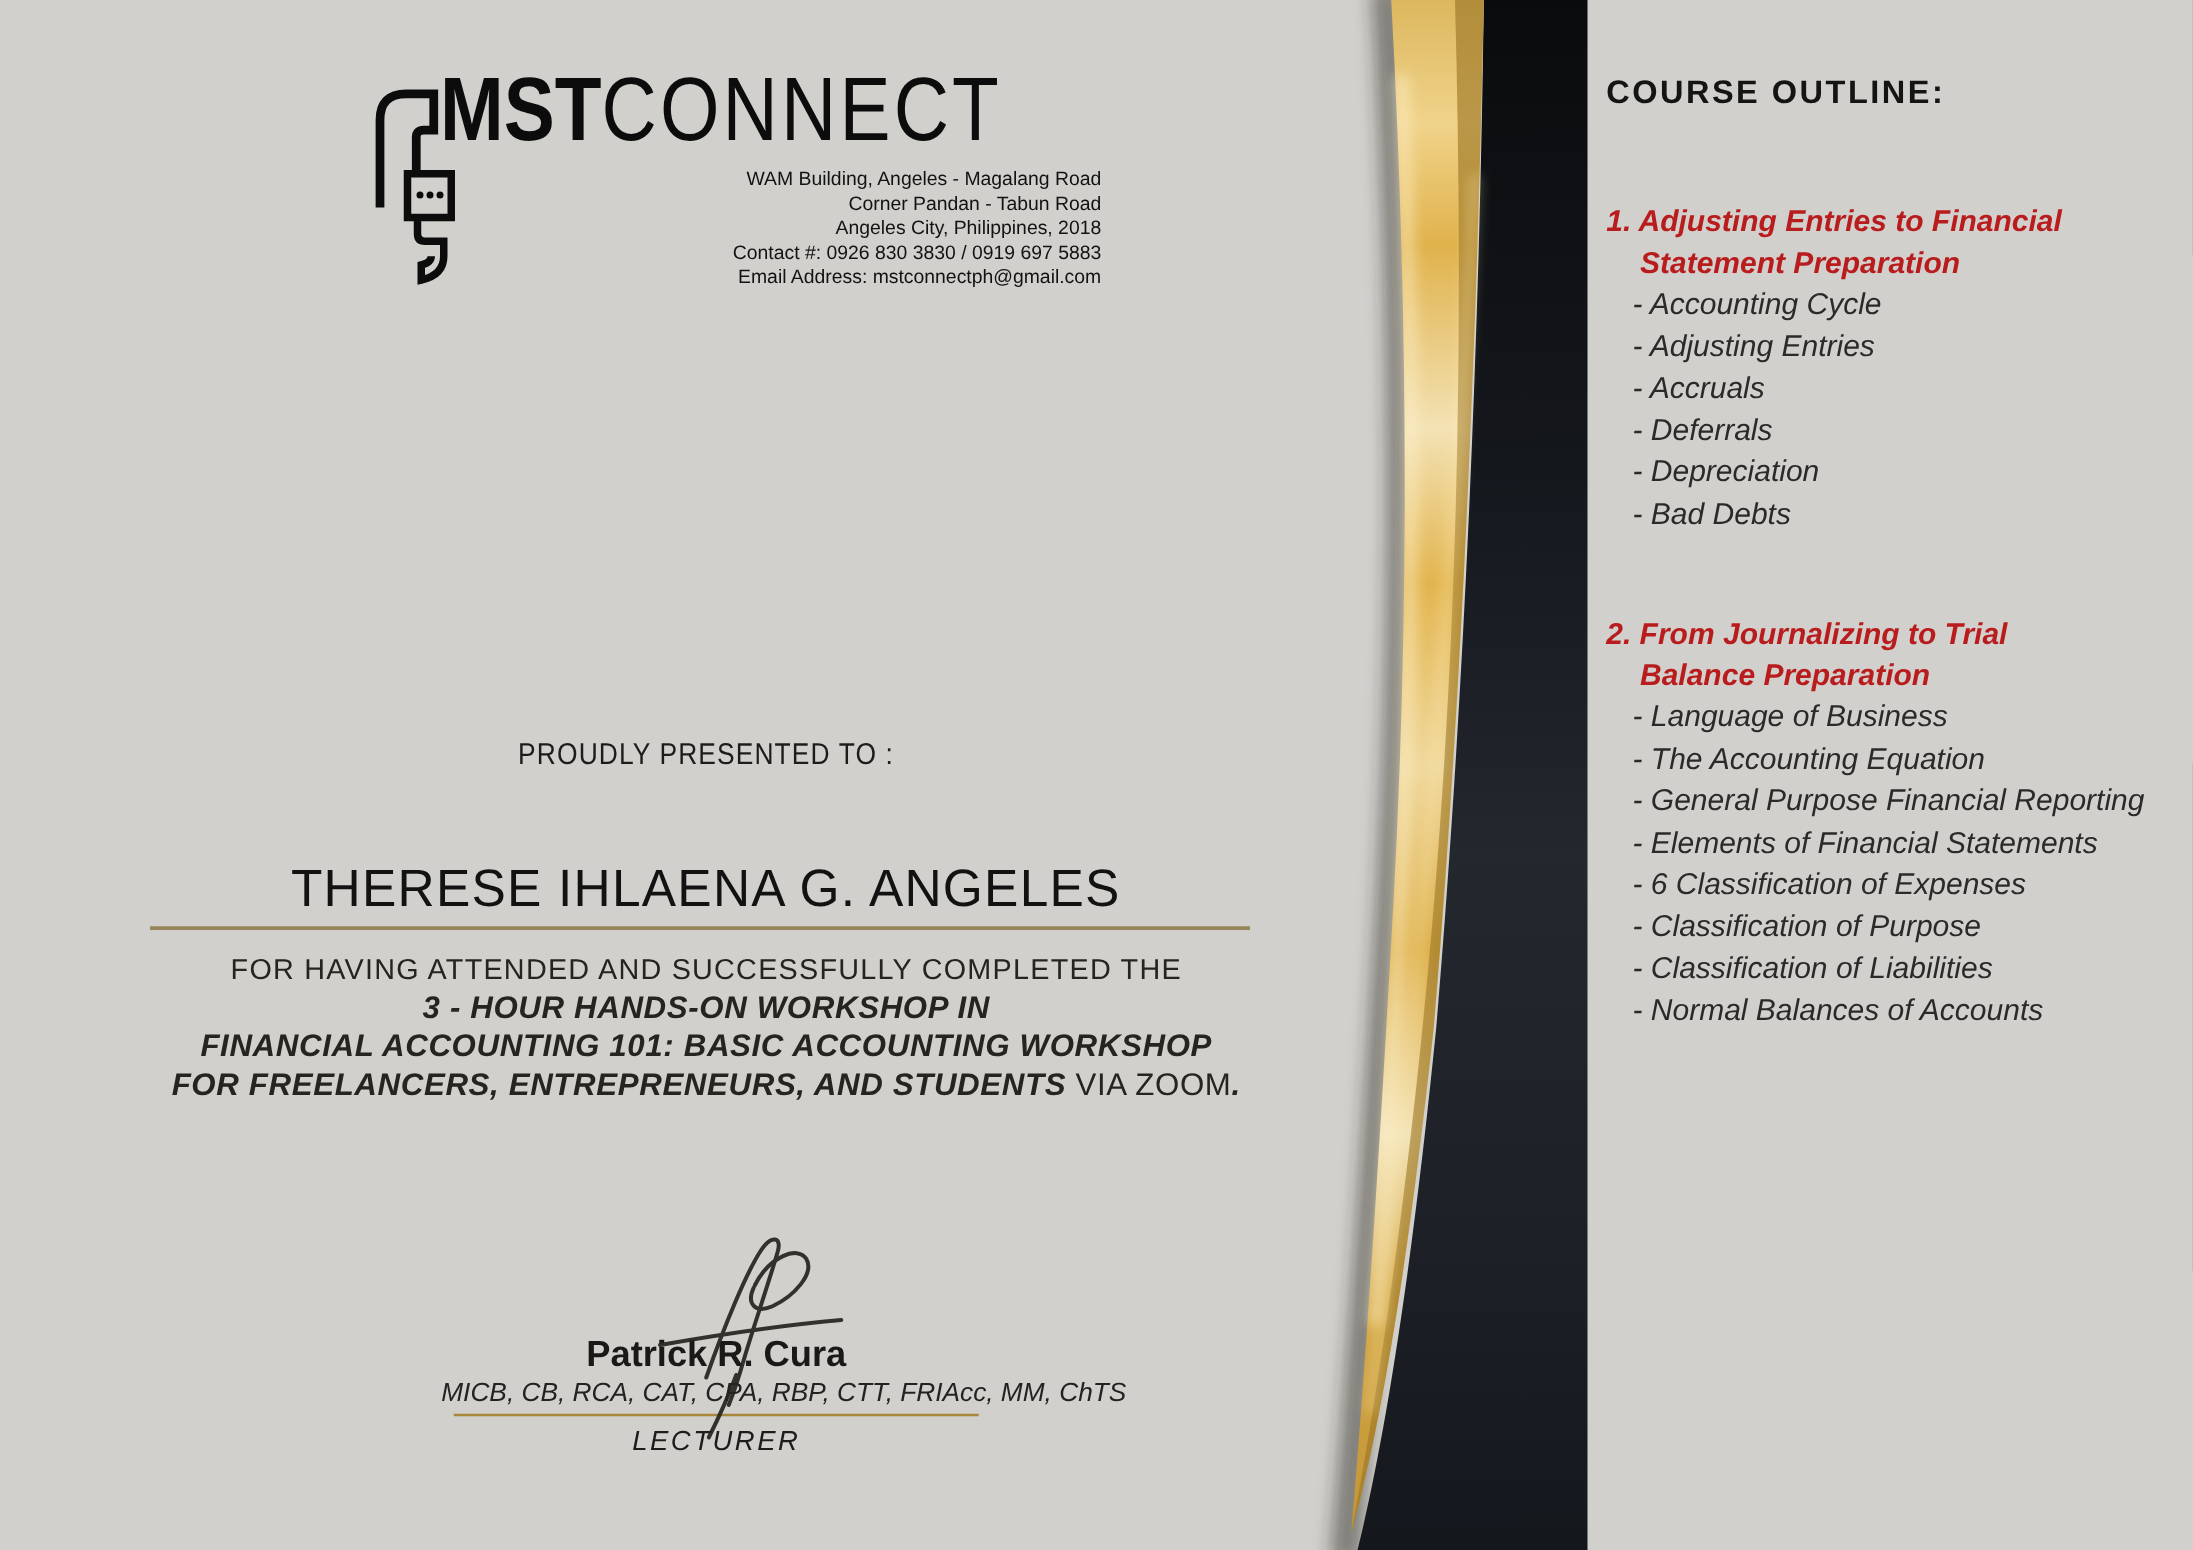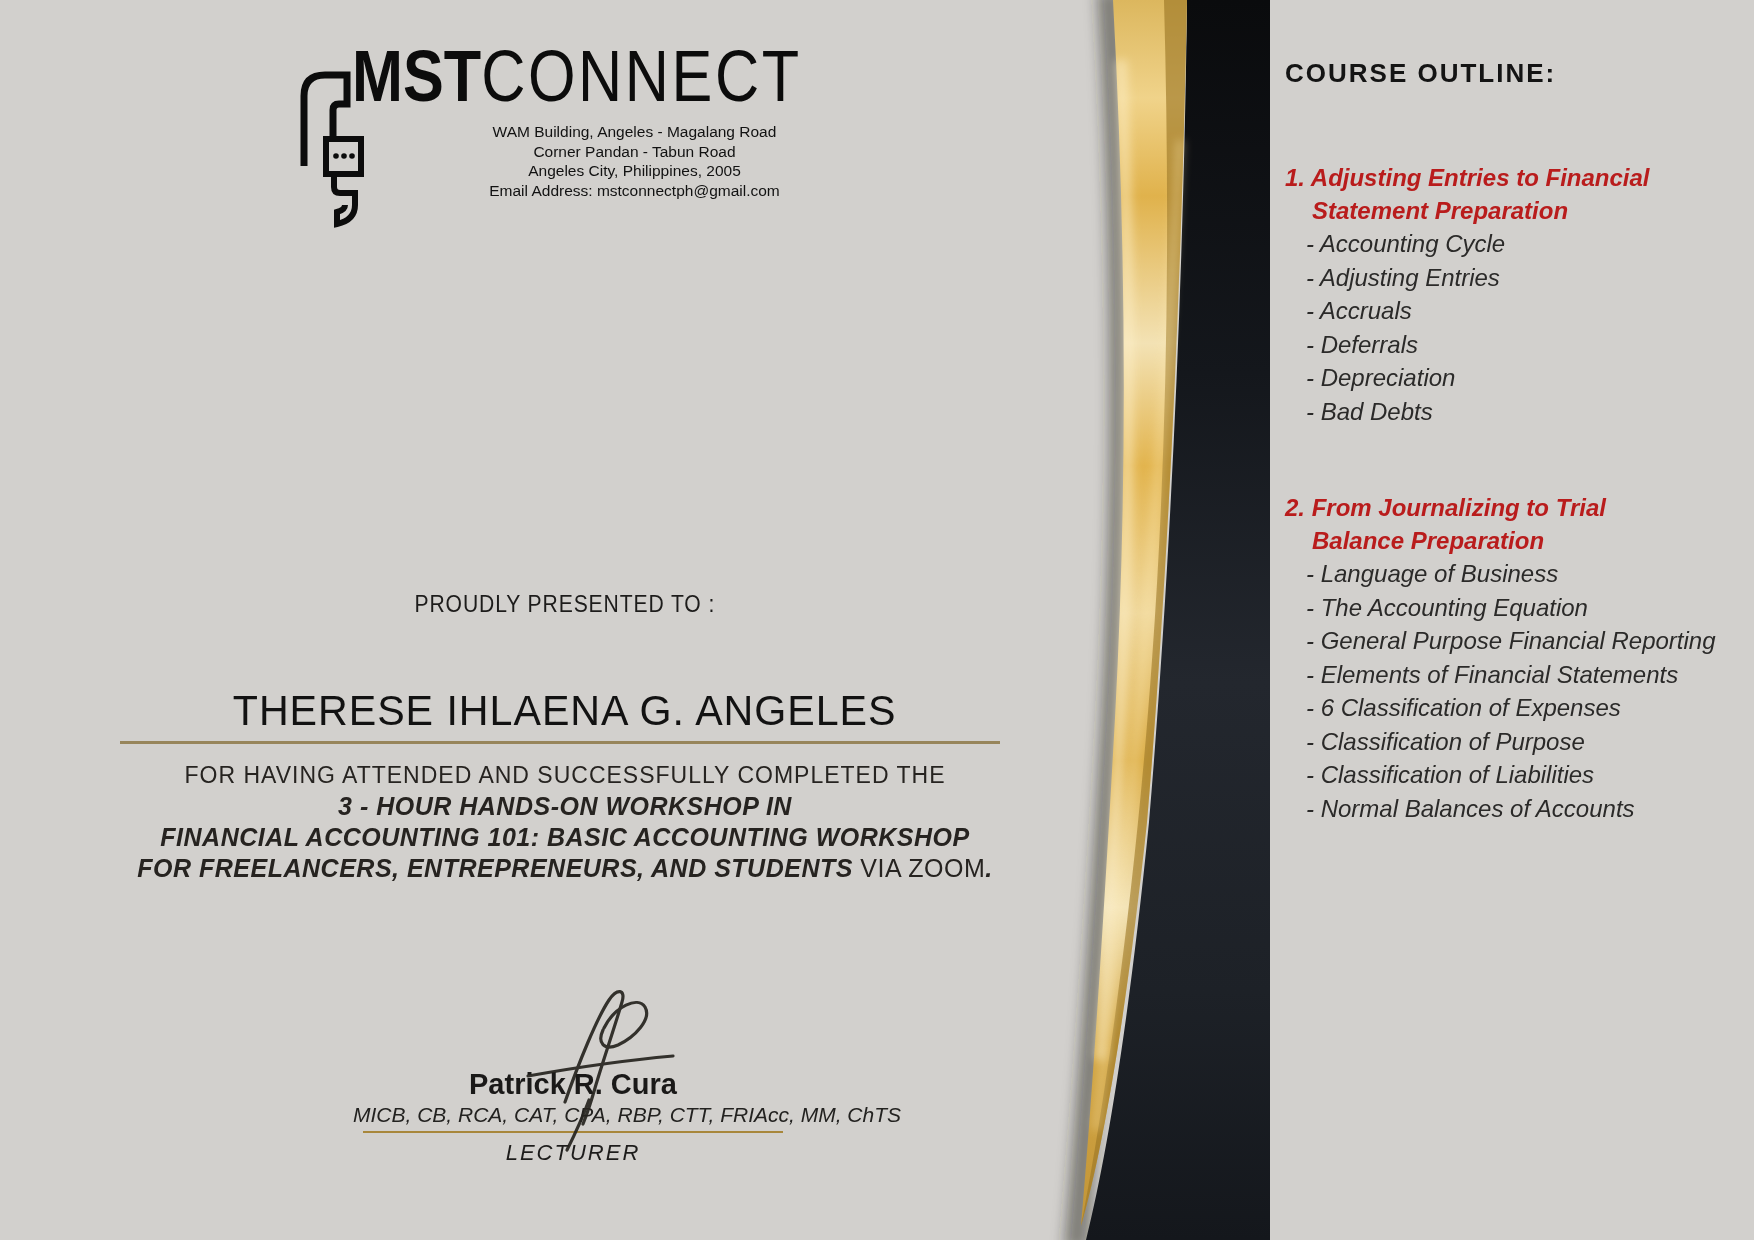--- a/index.html
+++ b/index.html
@@ -4,21 +4,21 @@
 <style>
   html,body{margin:0;padding:0;background:#b5b3b0;}
   .canvas{
     position:relative;width:1754px;height:1240px;overflow:hidden;
     background:#d2d0cd;font-family:"Liberation Sans",sans-serif;color:#1c1a18;
   }
   .band-svg{position:absolute;inset:0;z-index:1;}
   
   .left{position:absolute;left:0;top:0;width:1130px;height:100%;z-index:2;text-align:center;}
   .logo-icon{position:absolute;left:296px;top:66px;}
-  .brand-block{position:absolute;left:352px;top:40px;text-align:center;}
+  .brand-block{position:absolute;left:352px;top:52px;text-align:right;}
   .brand{font-size:72px;line-height:1;white-space:nowrap;letter-spacing:0;color:#0c0c0c;
          transform:scaleX(.85);transform-origin:left top;}
   .brand .b{font-weight:700;}
   .brand .l{font-weight:400;letter-spacing:3px;}
   .addr{margin:10px 0 0 36px;font-size:15.5px;line-height:19.5px;color:#121212;}
   .title{position:absolute;width:100%;font-family:"Liberation Serif",serif;font-weight:700;
          white-space:nowrap;line-height:1;
          -webkit-background-clip:text;background-clip:text;color:transparent;
          filter:drop-shadow(3px 4px 2px rgba(75,66,50,.45));}
   .title span{display:inline-block;}
@@ -126,21 +126,22 @@
       </g>
     </svg>
 
     <div class="brand-block">
       <div class="brand">
         <span class="b">MST</span><span class="l">CONNECT</span>
       </div>
       <div class="addr">
           <div>WAM Building, Angeles - Magalang Road</div>
           <div>Corner Pandan - Tabun Road</div>
-          <div>Angeles City, Philippines, 2005</div>
+          <div>Angeles City, Philippines, 2018</div>
+          <div>Contact #: 0926 830 3830 / 0919 697 5883</div>
           <div>Email Address: mstconnectph@gmail.com</div>
         </div>
     </div>
 
     <div class="title title1">
       <span>CERTIFICATE</span>
     </div>
     <div class="title title2">
       <span>OF COMPLETION</span>
     </div>

